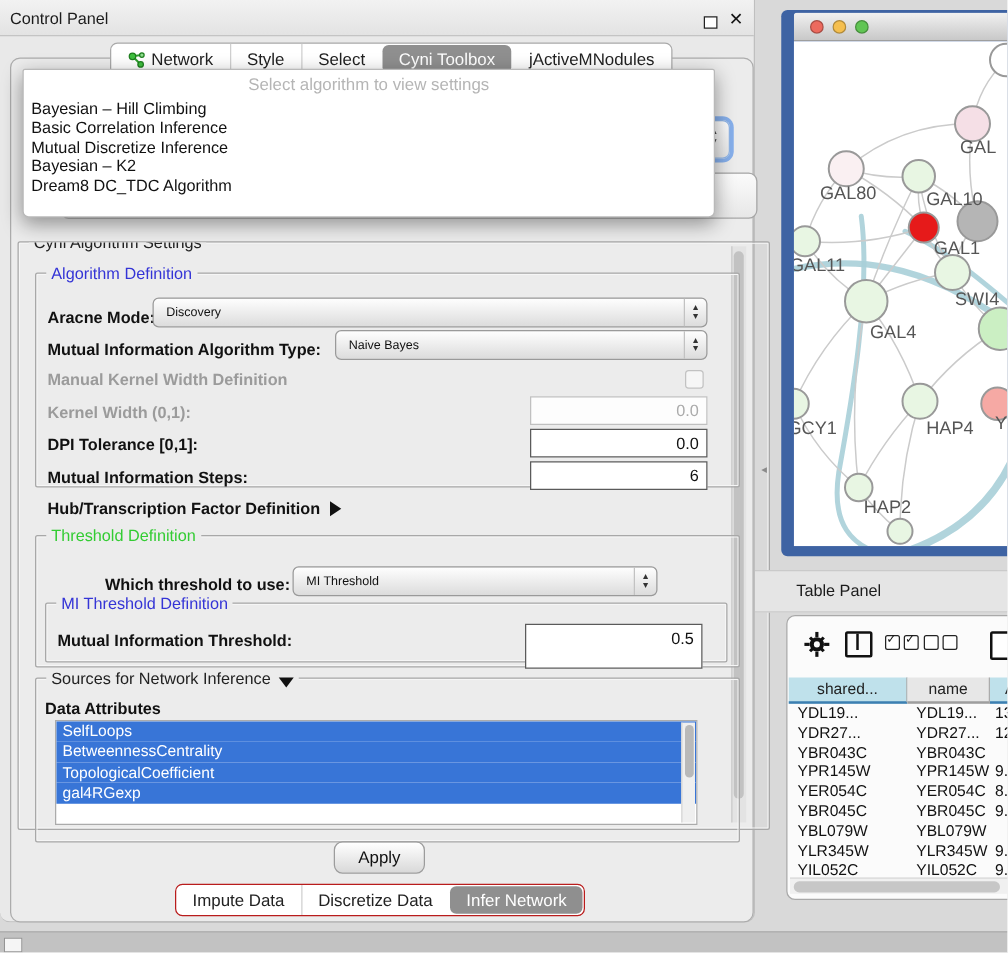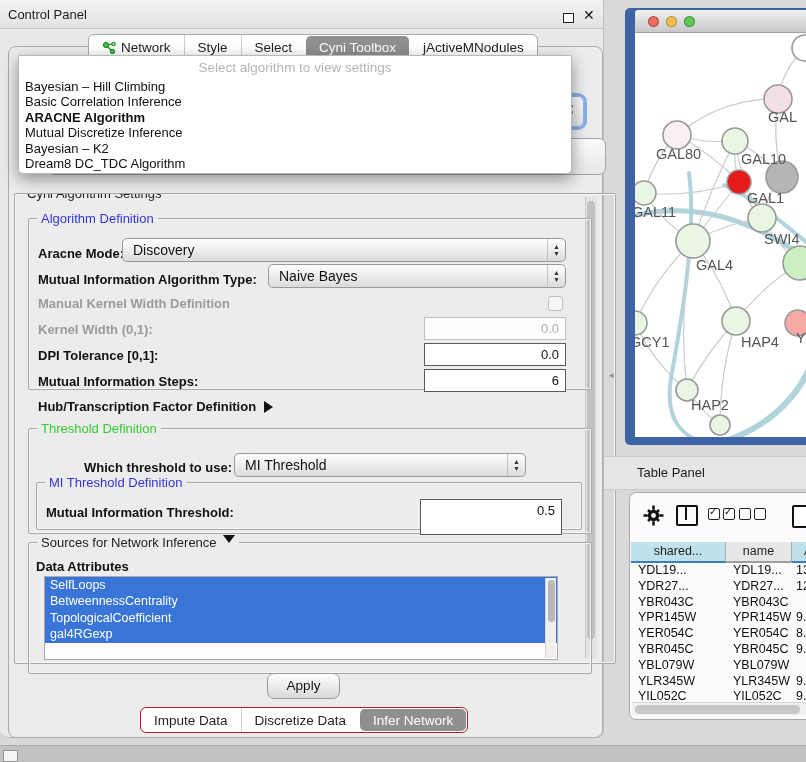--- a/index.html
+++ b/index.html
@@ -52,36 +52,36 @@
 
   #settings-group{left:14px;top:193px;width:584px;height:469px;overflow:hidden;}
   #settings-scroll{left:585px;top:197px;width:11px;height:461px;background:#E3E3E3;border-left:1px solid #C9C9C9;}
   #settings-thumb{left:586.5px;top:201px;width:8px;height:438px;background:#C2C2C2;border-radius:4px;}
 
   #algdef-group{left:28px;top:218px;width:546px;height:170px;}
   .rowlabel{font-size:13px;font-weight:bold;color:#111;white-space:nowrap;}
   .rowlabel.dis{color:#9B9B9B;}
   .combo{border:1px solid #9A9A9A;border-radius:5px;background:linear-gradient(#FEFEFE,#DCDCDC);
     display:flex;align-items:center;height:24px;box-sizing:border-box;}
-  .combo .cval{flex:1;padding-left:10px;font-size:14px;color:#111;}
+  .combo .cval{flex:1;padding-left:10px;font-size:10px;color:#111;}
   .combo .stp{width:17px;height:100%;border-left:1px solid #C2C2C2;display:flex;flex-direction:column;
     align-items:center;justify-content:center;font-size:7px;color:#333;line-height:7px;}
   .tfield{border:1.5px solid #5A5A5A;background:#FFFFFF;box-sizing:border-box;
     font-size:13px;text-align:right;padding:3px 6px 0 0;color:#111;}
   .tfield.dis{border:1px solid #C0C0C0;color:#ABABAB;background:#FDFDFD;}
   #mk-checkbox{left:548px;top:296px;width:13px;height:13px;border:1px solid #C2C2C2;border-radius:3px;background:#F6F6F6;}
 
   #hub-row{left:38px;top:399px;display:flex;align-items:center;gap:8px;}
   .tri-right{width:0;height:0;border-left:9px solid #111;border-top:6px solid transparent;border-bottom:6px solid transparent;}
 
   #threshold-group{left:28px;top:428px;width:546px;height:104px;}
   #mi-group{left:36px;top:482px;width:528px;height:46px;}
 
   #sources-group{left:28px;top:542px;width:546px;height:130px;}
-  .src-legend{display:flex;align-items:flex-start;gap:6px;}
+  .src-legend{display:flex;align-items:flex-end;gap:6px;}
   .tri-down{width:0;height:0;border-top:8px solid #111;border-left:6px solid transparent;border-right:6px solid transparent;}
   #attr-list{left:44px;top:576px;width:512px;height:82px;background:#FFFFFF;border:1px solid #ABABAB;overflow:hidden;}
   .attr-item{height:16.4px;line-height:16.4px;background:#3875D7;color:#FFFFFF;font-size:12.5px;padding-left:5px;}
   #attr-scroll{position:absolute;right:1px;top:1px;width:10px;height:80px;background:#EFEFEF;border-left:1px solid #D5D5D5;}
   #attr-thumb{position:absolute;left:1.5px;top:2px;width:7px;height:42px;background:#B9B9B9;border-radius:4px;}
 
   #apply-btn{left:267px;top:673px;width:71px;height:24px;border:1px solid #9C9C9C;border-radius:7px;
     background:linear-gradient(#FFFFFF,#D9D9D9);text-align:center;line-height:23px;font-size:13.5px;color:#111;}
 
   #bottom-tab-bar{left:140px;top:707px;height:24px;display:flex;background:#FFFFFF;
@@ -170,21 +170,20 @@
         <div class="tab">
           <span>jActiveMNodules</span>
         </div>
       </div>
 
     <div class="abs" id="algo-popup">
       <div class="abs" id="algo-hint">Select algorithm to view settings</div>
       <div class="abs" id="algo-items">
           <div class="algo-item">Bayesian – Hill Climbing</div>
           <div class="algo-item">Basic Correlation Inference</div>
-          <div class="algo-item bold">ARACNE Algorithm</div>
           <div class="algo-item">Mutual Discretize Inference</div>
           <div class="algo-item">Bayesian – K2</div>
           <div class="algo-item">Dream8 DC_TDC Algorithm</div>
         </div>
     </div>
 
     <div class="abs group" id="settings-group">
       <div class="legend black">Cyni Algorithm Settings</div>
     </div>
     <div class="abs" id="settings-scroll"></div>

